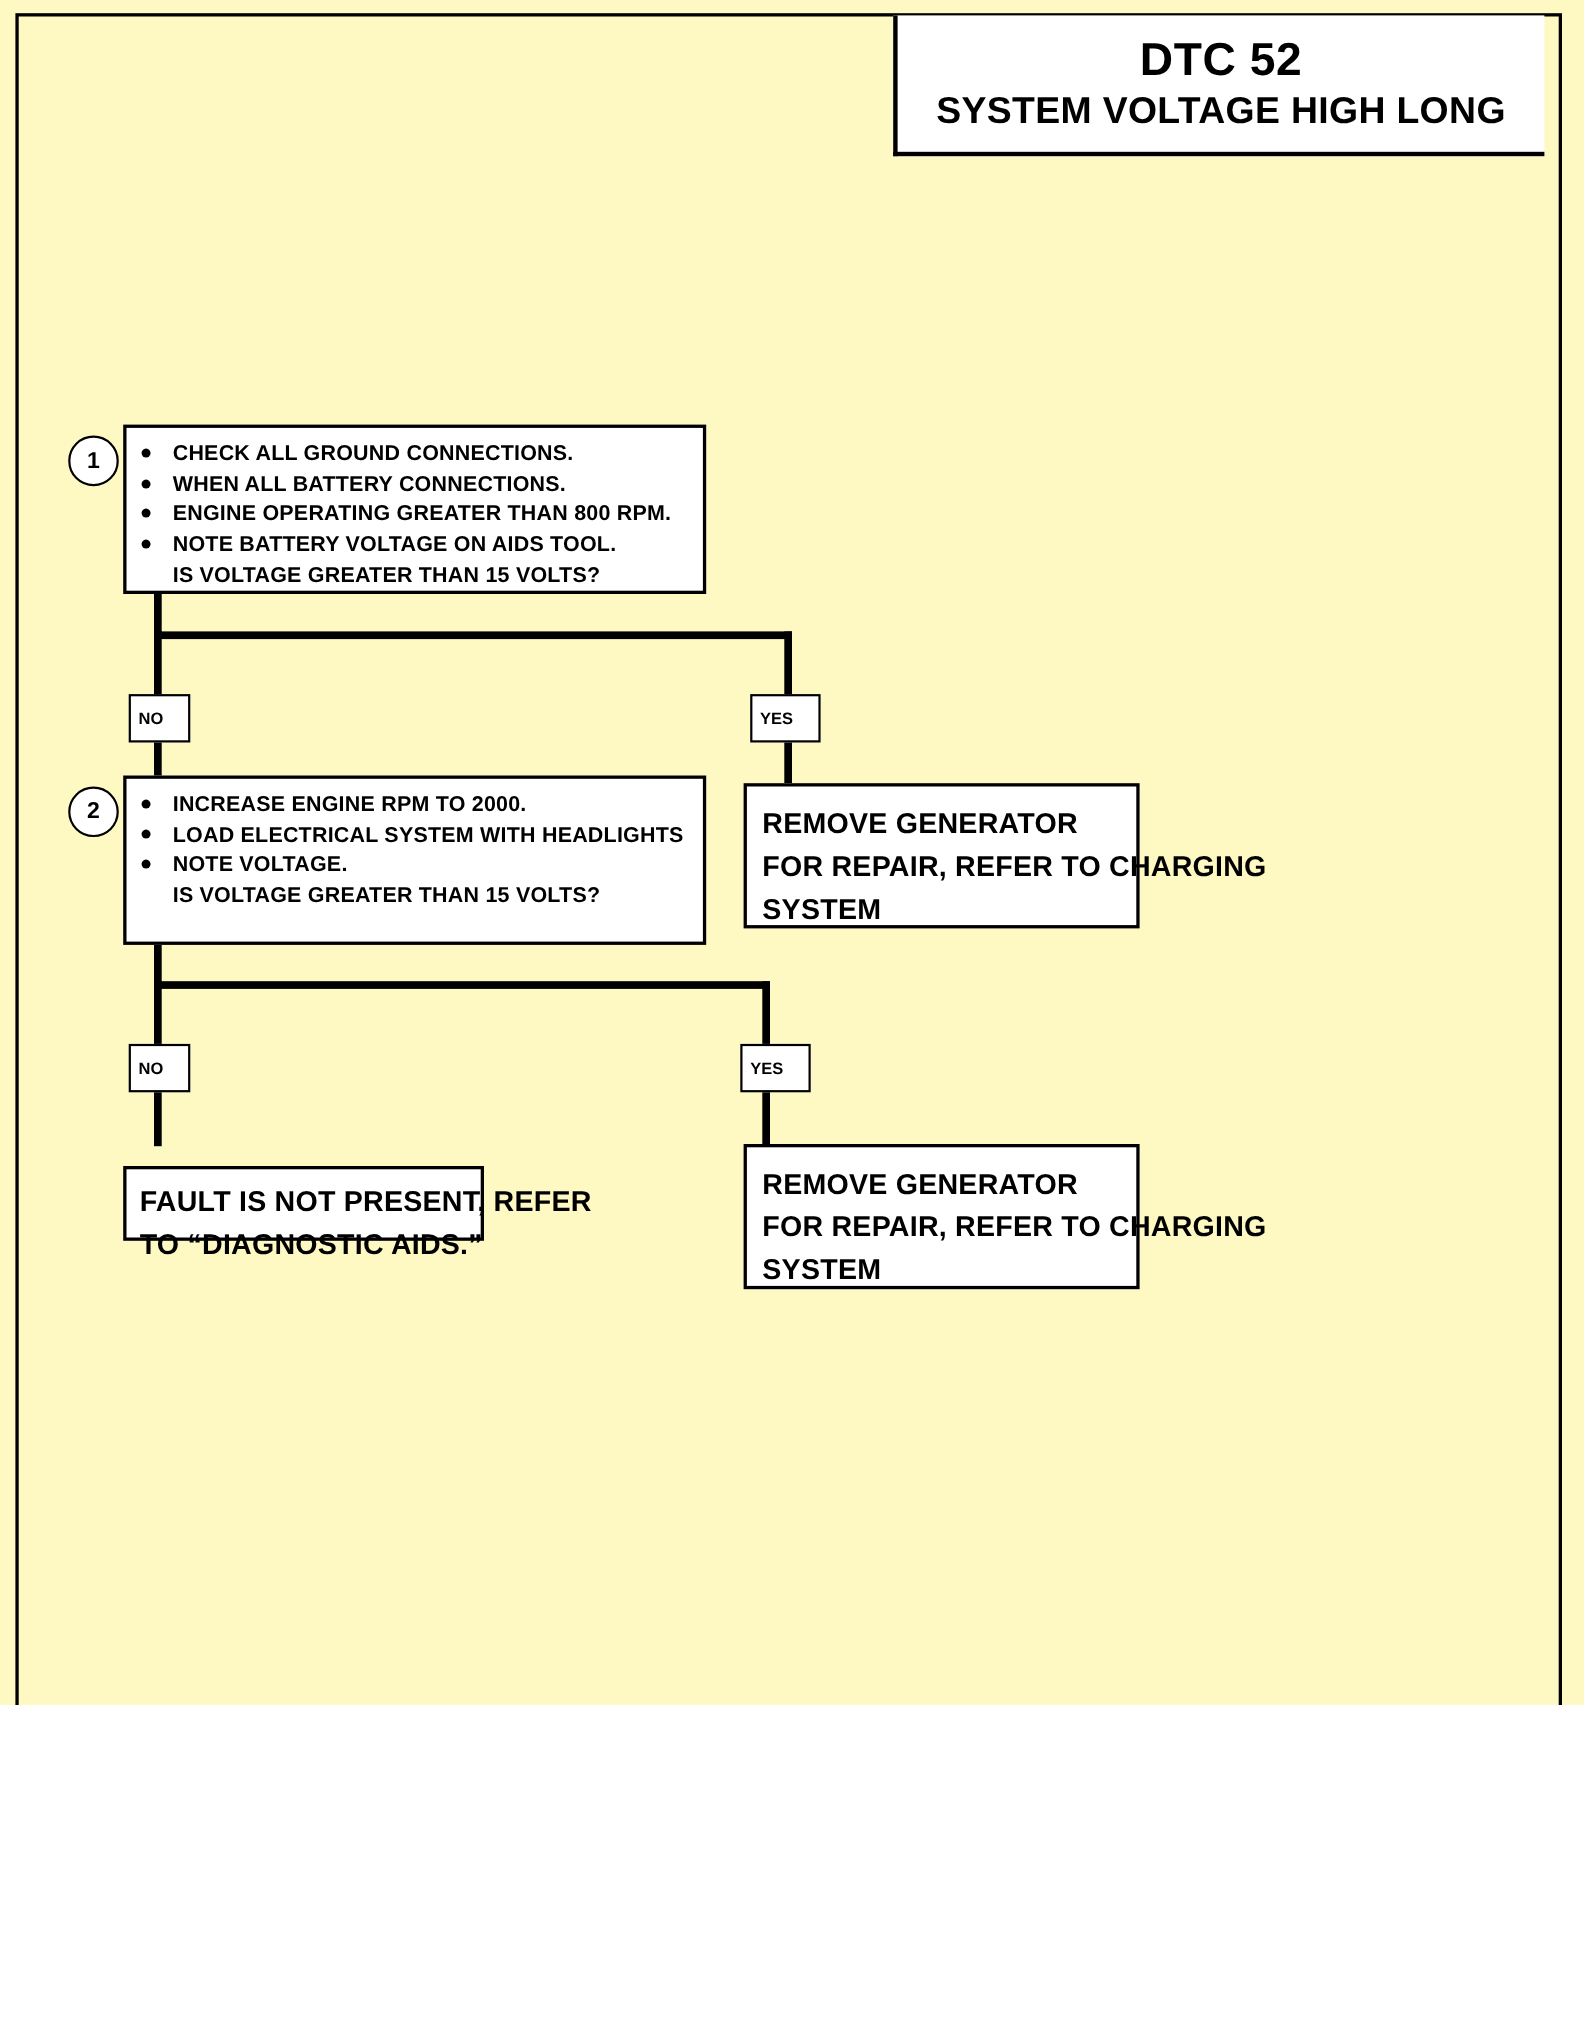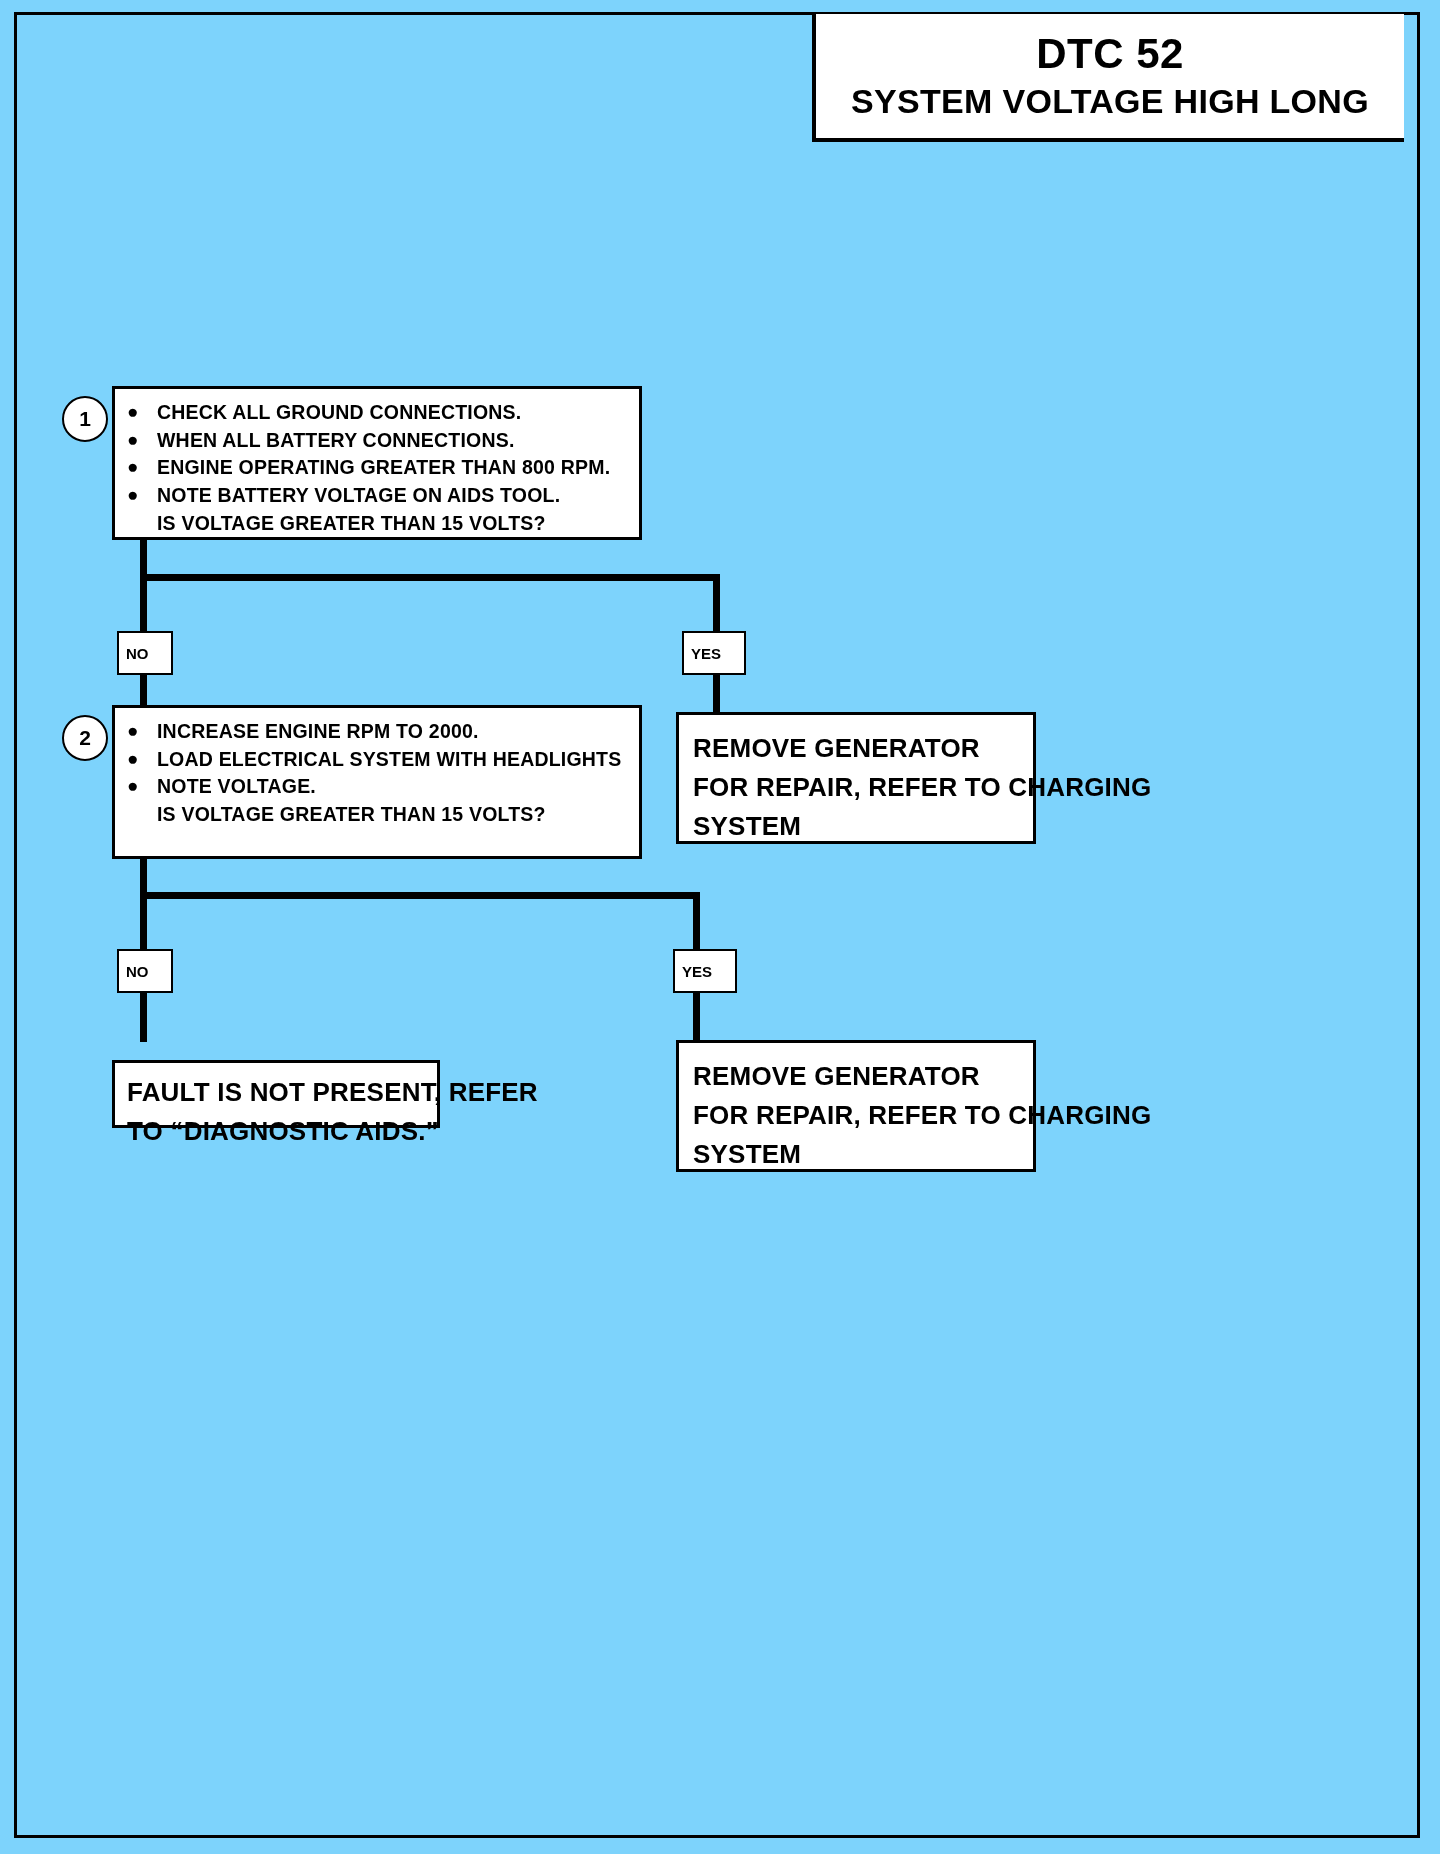--- a/index.html
+++ b/index.html
@@ -6,22 +6,22 @@
     margin: 0;
     padding: 0;
     background: #ffffff;
   }
   body {
     font-family: "Liberation Sans", sans-serif;
   }
   .page {
     position: relative;
     width: 1440px;
-    height: 1854px;
-    background: #7dd3fc;
+    height: 1550px;
+    background: #fef9c3;
     overflow: hidden;
   }
   
   .page-border {
     position: absolute;
     left: 14px;
     top: 12px;
     width: 1406px;
     height: 1826px;
     border: 3px solid #000;

